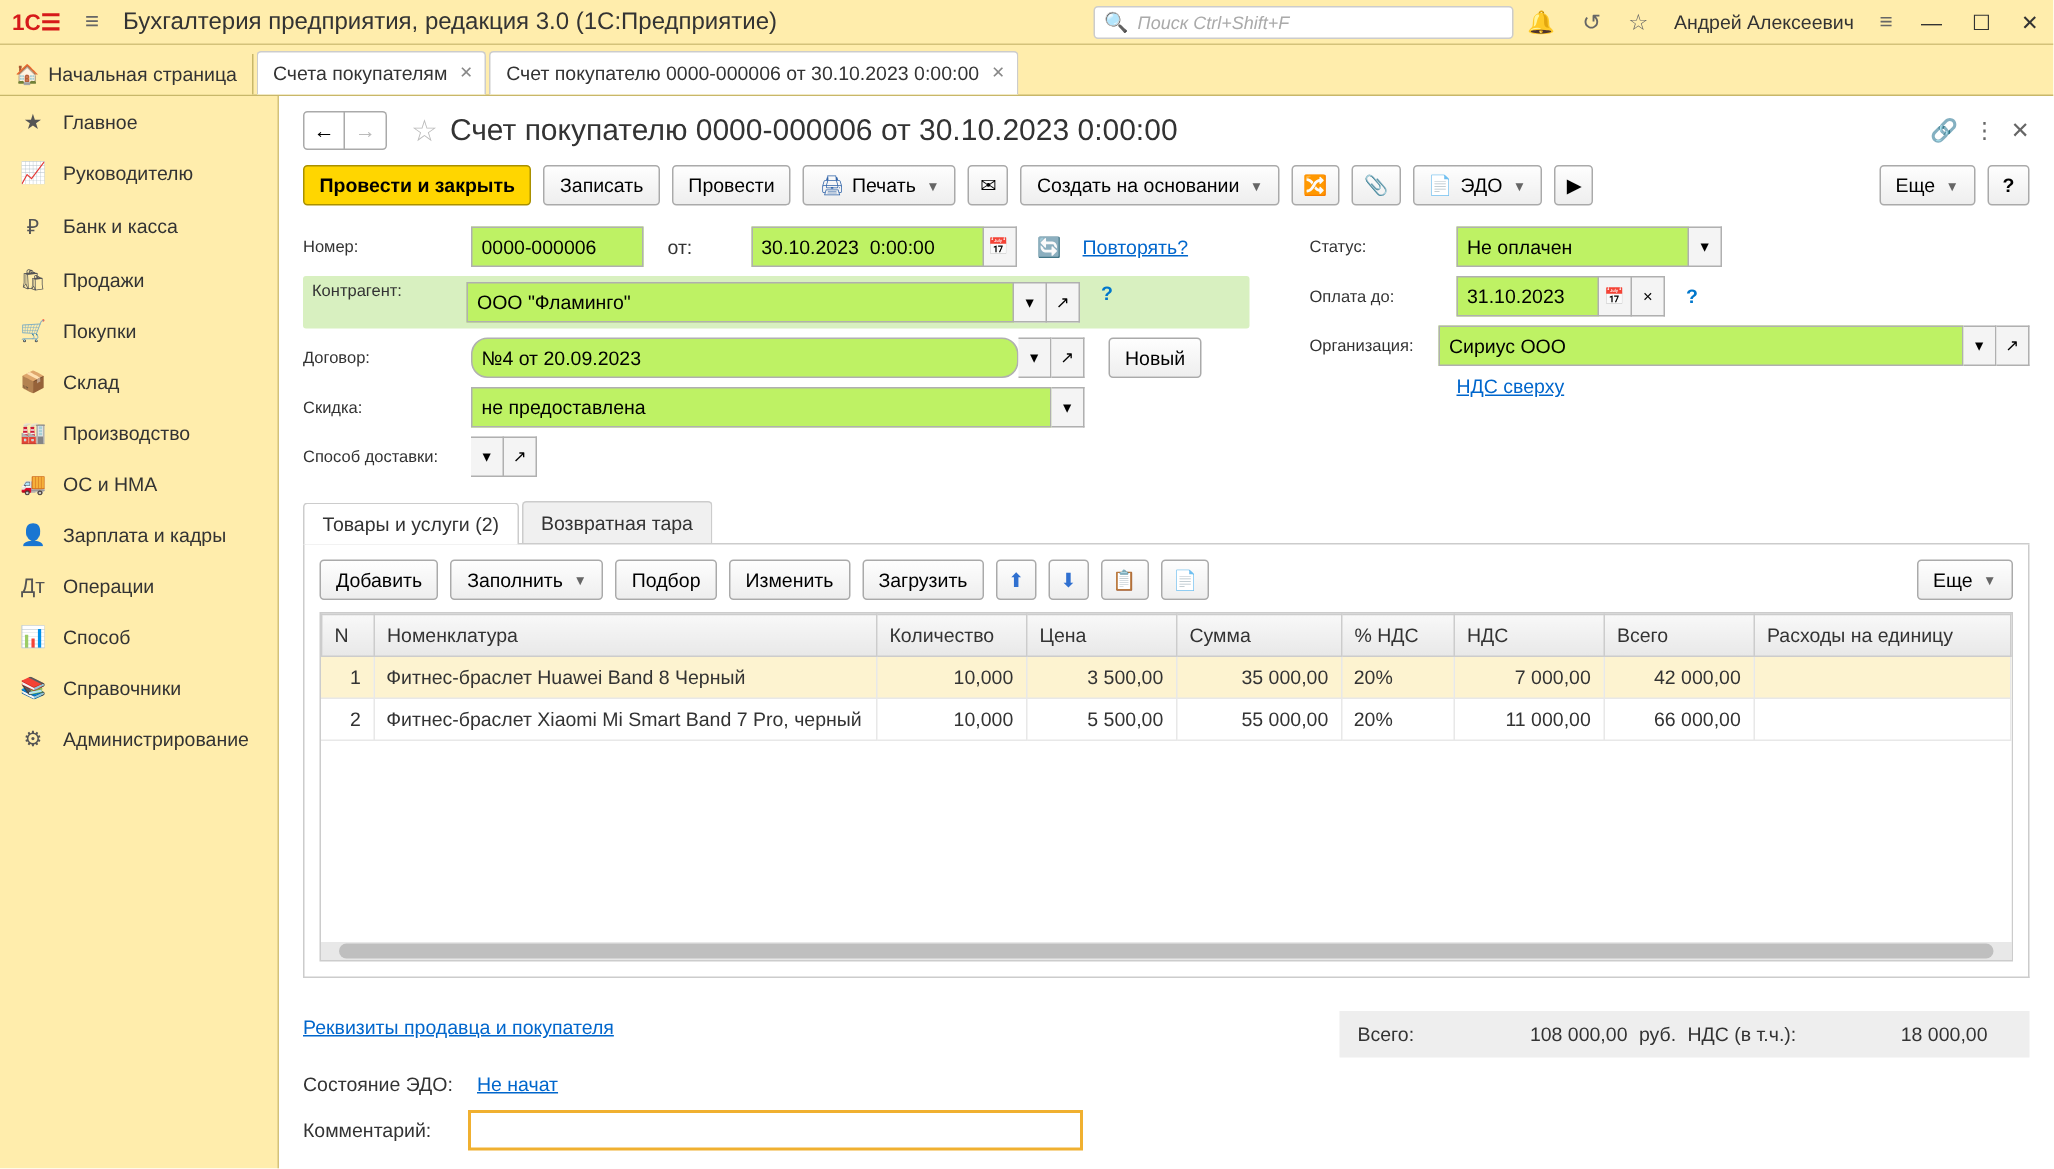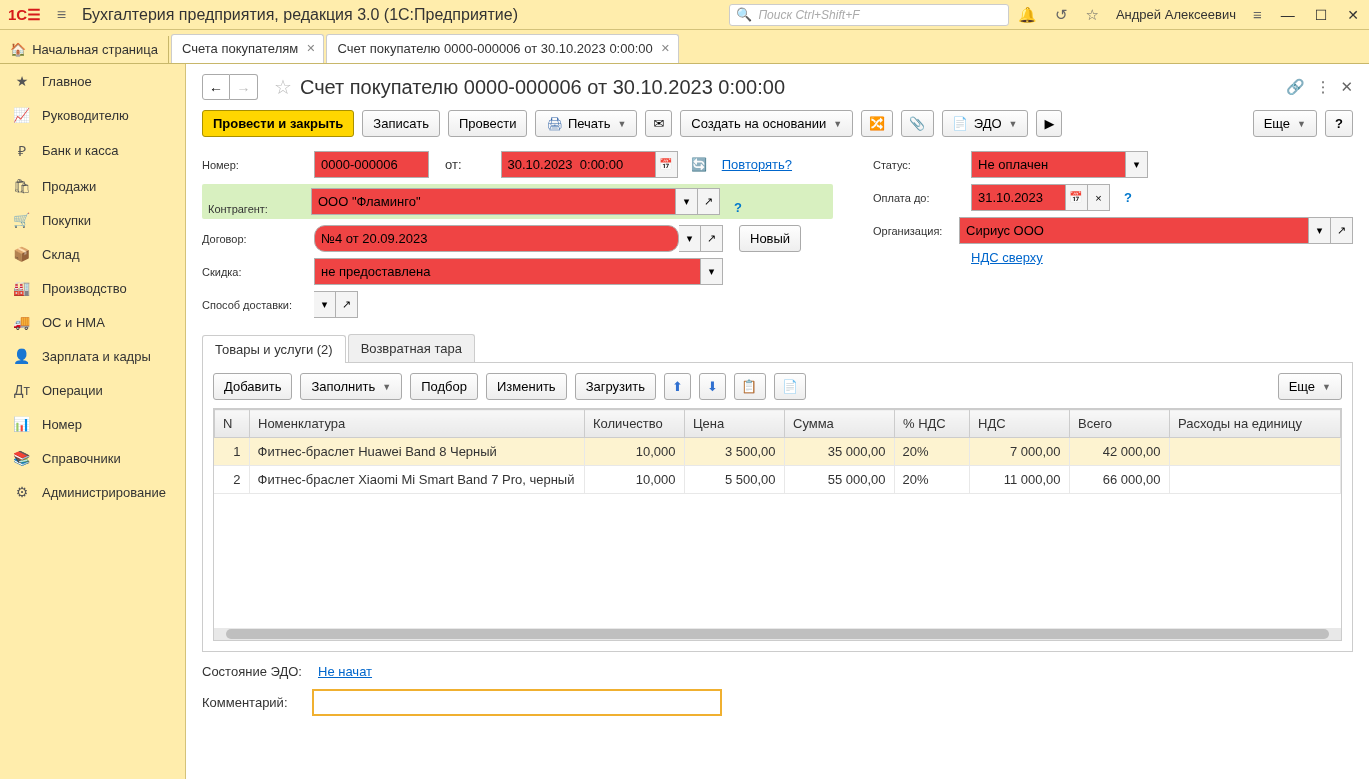--- a/index.html
+++ b/index.html
@@ -36,25 +36,25 @@
 .link-icon { cursor: pointer; color: #666; font-size: 15px; }
 .toolbar { display: flex; align-items: center; gap: 8px; margin-bottom: 14px; }
 .btn { border: 1px solid #aaa; background: linear-gradient(#fefefe,#eee); padding: 5px 10px; border-radius: 3px; cursor: pointer; font-size: 13px; display: inline-flex; align-items: center; gap: 5px; }
 .btn.primary { background: #ffd600; border-color: #a99000; font-weight: bold; }
 .btn.icon-only { padding: 5px 7px; }
 .btn .dd { font-size: 9px; color: #666; margin-left: 2px; }
 .btn-help { width: 28px; justify-content: center; font-weight: bold; }
 .form-row { display: flex; align-items: center; margin-bottom: 6px; gap: 8px; }
 .form-label { width: 104px; font-size: 11px; }
 .form-label.wide { width: 80px; }
-.input { border: 1px solid #b0b0b0; background: #ef4444; padding: 4px 6px; font-size: 13px; height: 27px; }
+.input { border: 1px solid #b0b0b0; background: #bef264; padding: 4px 6px; font-size: 13px; height: 27px; }
 .input-group { display: flex; }
 .input-group .igbtn { border: 1px solid #b0b0b0; border-left: none; background: #f4f4f4; width: 22px; height: 27px; cursor: pointer; display: inline-flex; align-items: center; justify-content: center; font-size: 11px; }
 .link { color: #0066cc; text-decoration: underline; cursor: pointer; margin-left: 6px; }
-.hl-green { background: #d8f0c0; padding: 4px 6px; border-radius: 2px; display: flex; align-items: flex-end; }
+.hl-green { background: #d8f0c0; padding: 4px 6px; border-radius: 2px; display: flex; align-items: flex-start; }
 .hl-green .form-label { width: 95px; }
 .two-col { display: flex; gap: 40px; }
 .col-left { flex: 1; }
 .col-right { width: 480px; }
 .col-right .form-label { width: 90px; }
 .tabpanel { margin-top: 10px; }
 .tabstrip { display: flex; border-bottom: 1px solid #ccc; }
 .ptab { border: 1px solid #ccc; border-bottom: none; padding: 6px 12px; background: #f0f0f0; cursor: pointer; margin-right: 2px; border-top-left-radius: 3px; border-top-right-radius: 3px; font-size: 13px; }
 .ptab.active { background: #fff; position: relative; top: 1px; }
 .tabbody { border: 1px solid #ccc; border-top: none; padding: 10px; }
@@ -151,21 +151,21 @@
     <div class="sidebar-item">
         <span class="sb-icon">👤</span>
         <span>Зарплата и кадры</span>
       </div>
     <div class="sidebar-item">
         <span class="sb-icon">Дт</span>
         <span>Операции</span>
       </div>
     <div class="sidebar-item">
         <span class="sb-icon">📊</span>
-        <span>Номер</span>
+        <span>Способ</span>
       </div>
     <div class="sidebar-item">
         <span class="sb-icon">📚</span>
         <span>Справочники</span>
       </div>
     <div class="sidebar-item">
         <span class="sb-icon">⚙</span>
         <span>Администрирование</span>
       </div>
   </div>
@@ -384,20 +384,31 @@
           </div>
           <div class="hscroll">
               <div class="thumb"></div>
             </div>
         </div>
       </div>
     </div>
 
     <div class="bottom">
       <div class="row">
+        <span class="link" style="margin-left:0">Реквизиты продавца и покупателя</span>
+        <div style="flex:1"></div>
+        <div class="totals" style="flex:0 0 460px">
+          <span class="tlab">Всего:</span>
+          <span class="tval">108 000,00</span>
+          <span style="width:40px;text-align:center">руб.</span>
+          <span style="width:90px">НДС (в т.ч.):</span>
+          <span class="tval">18 000,00</span>
+        </div>
+      </div>
+      <div class="row">
         <span style="width:110px">Состояние ЭДО:</span>
         <span class="link">Не начат</span>
       </div>
       <div class="row">
         <span style="width:110px">Комментарий:</span>
         <input class="comment-input" style="">
       </div>
     </div>
 
   </div>

